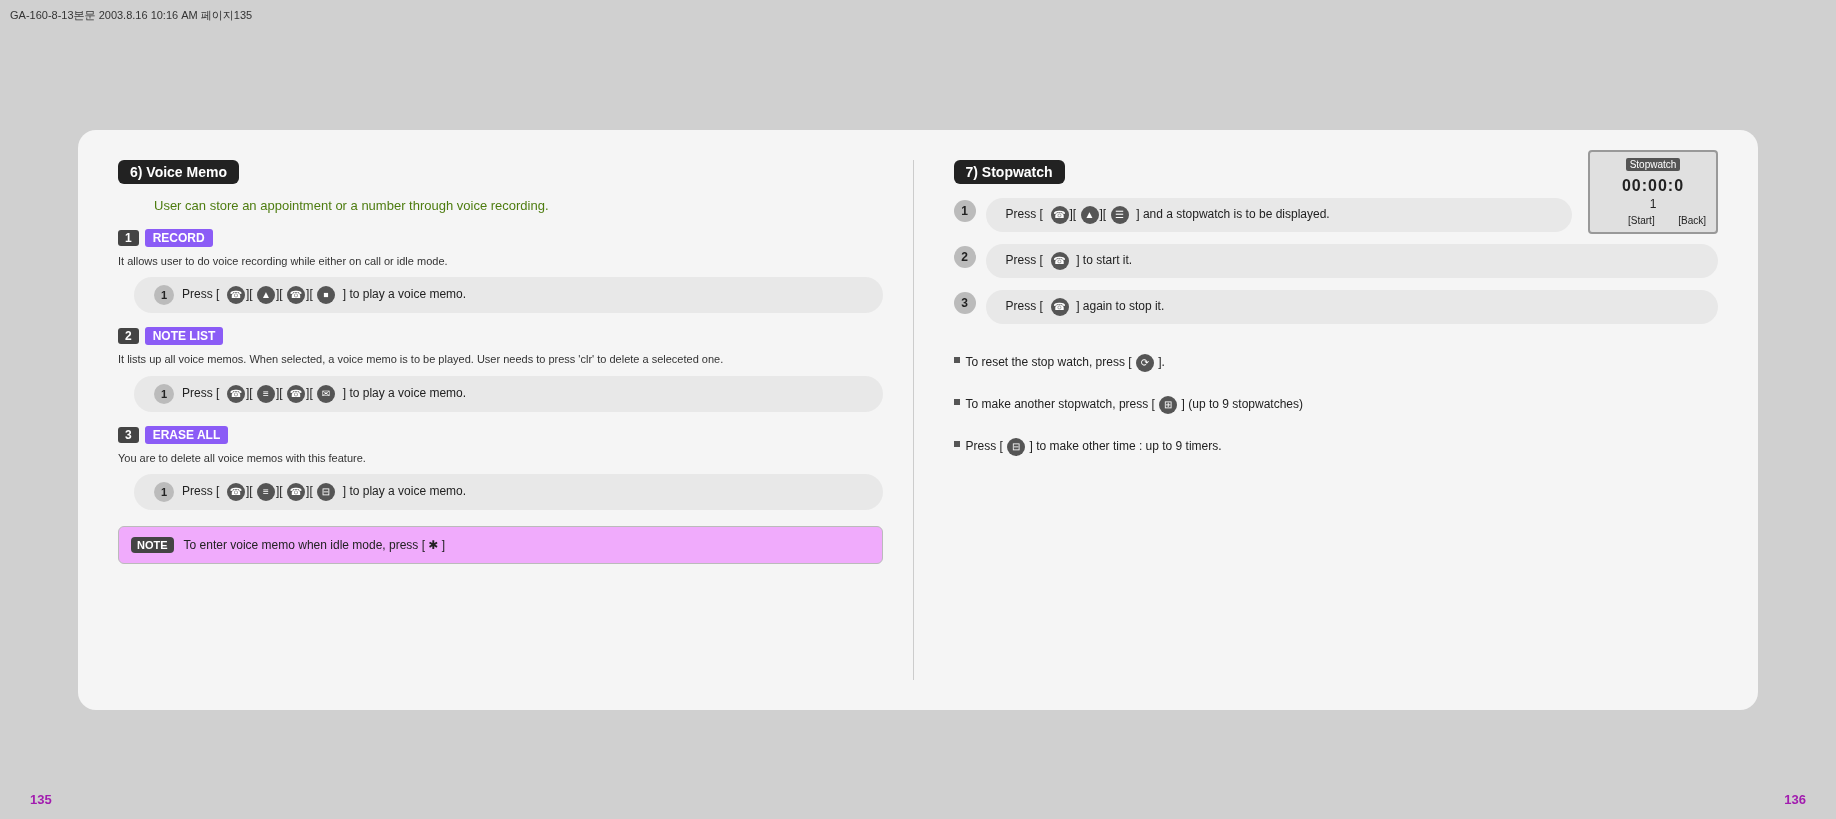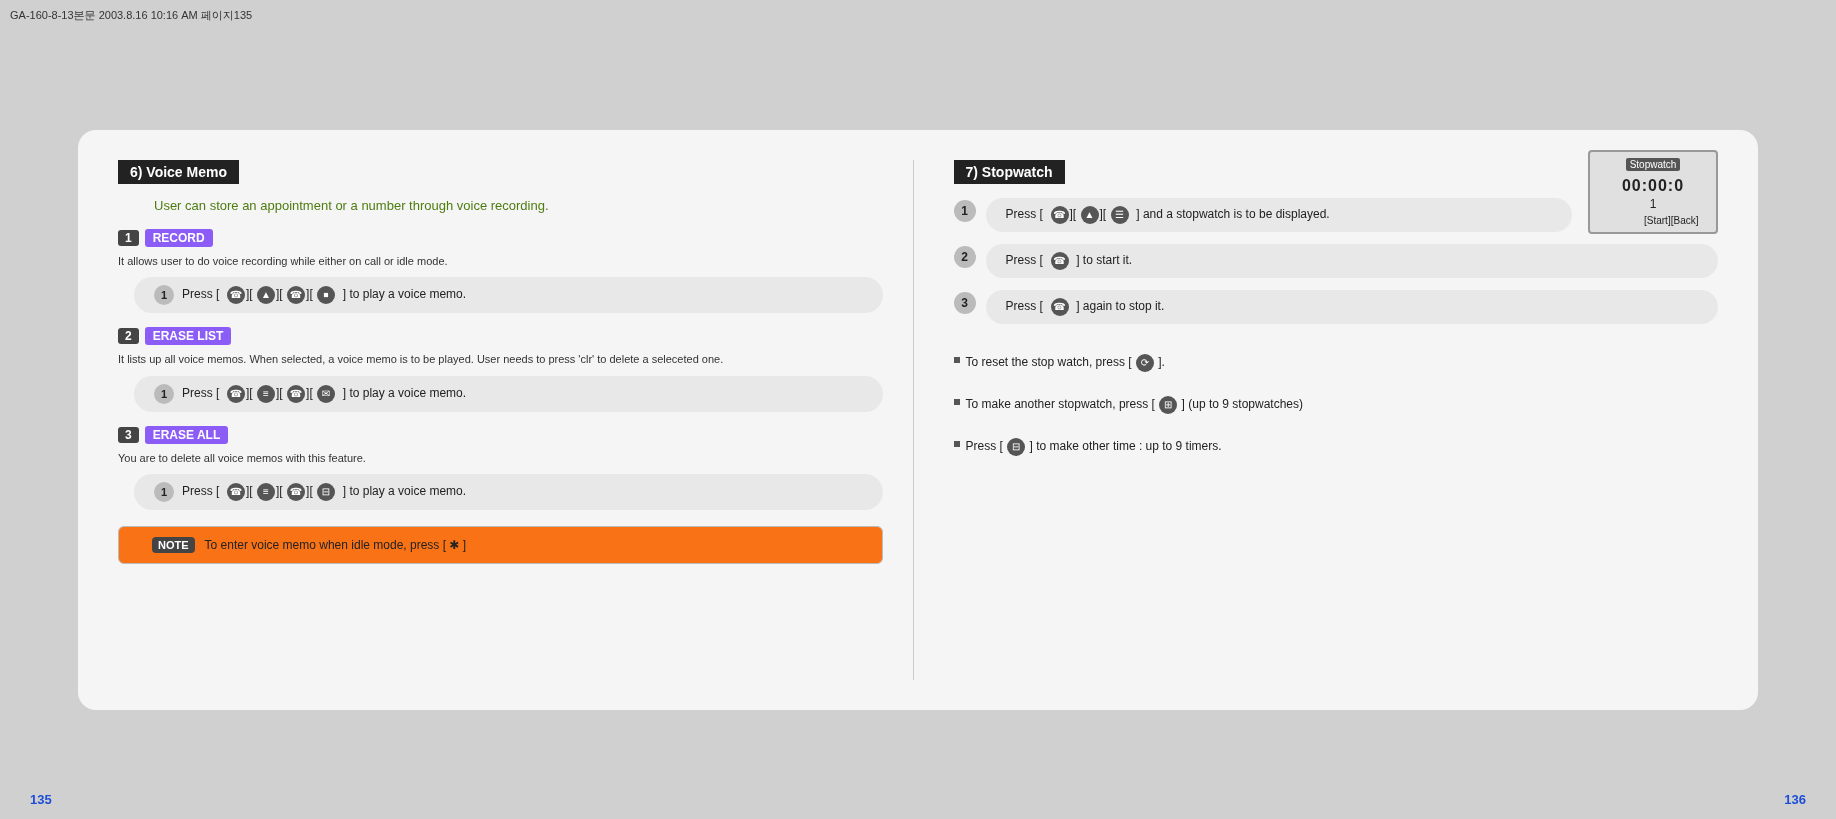--- a/index.html
+++ b/index.html
@@ -19,21 +19,21 @@
       display: flex;
       justify-content: space-between;
       width: 100%;
       padding: 0 30px;
       position: absolute;
       bottom: 12px;
     }
     .page-num {
       font-size: 13px;
       font-weight: bold;
-      color: #1d4ed8;
+      color: #a21caf;
     }
     .main-card {
       background: #f5f5f5;
       border-radius: 18px;
       width: 1680px;
       min-height: 580px;
       display: flex;
       flex-direction: row;
       padding: 30px 40px;
       gap: 0;
@@ -48,21 +48,21 @@
       flex: 1;
       padding-left: 40px;
     }
     .section-title {
       display: inline-block;
       background: #222;
       color: #fff;
       font-size: 14px;
       font-weight: bold;
       padding: 4px 12px;
-      border-radius: 0;
+      border-radius: 6px;
       margin-bottom: 14px;
     }
     .section-intro {
       font-size: 13px;
       color: #4d7c0f;
       margin-bottom: 16px;
       margin-left: 36px;
     }
     .subsection {
       margin-bottom: 14px;
@@ -130,26 +130,26 @@
       border-radius: 50%;
       width: 18px;
       height: 18px;
       text-align: center;
       line-height: 18px;
       margin: 0 1px;
     }
     .note-box {
       border: 1px solid #bbb;
       border-radius: 6px;
-      padding: 10px 33px;
+      padding: 10px 12px;
       display: flex;
       align-items: center;
       gap: 10px;
       margin-top: 16px;
-      background: #f97316;
+      background: #f0abfc;
     }
     .note-label {
       background: #444;
       color: #fff;
       font-size: 11px;
       font-weight: bold;
       padding: 2px 6px;
       border-radius: 4px;
       flex-shrink: 0;
     }
@@ -206,21 +206,21 @@
       height: 6px;
       background: #555;
       flex-shrink: 0;
       margin-top: 4px;
     }
     .stopwatch-widget {
       float: right;
       background: #e0e0e0;
       border: 2px solid #999;
       border-radius: 4px;
-      padding: 6px 26px;
+      padding: 6px 10px;
       width: 130px;
       margin-left: 16px;
       margin-top: -10px;
       font-size: 11px;
       text-align: center;
     }
     .stopwatch-title {
       background: #555;
       color: #fff;
       font-size: 10px;
@@ -279,21 +279,21 @@
           <span class="icon-btn">⏹</span>
           &nbsp;] to play a voice memo.
         </span>
       </div>
     </div>
 
     
     <div class="subsection">
       <div class="subsection-label">
         <span class="subsection-num">2</span>
-        <span class="subsection-title">ERASE LIST</span>
+        <span class="subsection-title">NOTE LIST</span>
       </div>
       <p class="subsection-desc">It lists up all voice memos. When selected, a voice memo is to be played. User needs to press 'clr' to delete a seleceted one.</p>
       <div class="instruction-box">
         <span class="step-circle">1</span>
         <span class="instruction-text">
           Press [&nbsp;
           <span class="icon-btn">☎</span>][
           <span class="icon-btn">≡</span>][
           <span class="icon-btn">☎</span>][
           <span class="icon-btn">✉</span>

